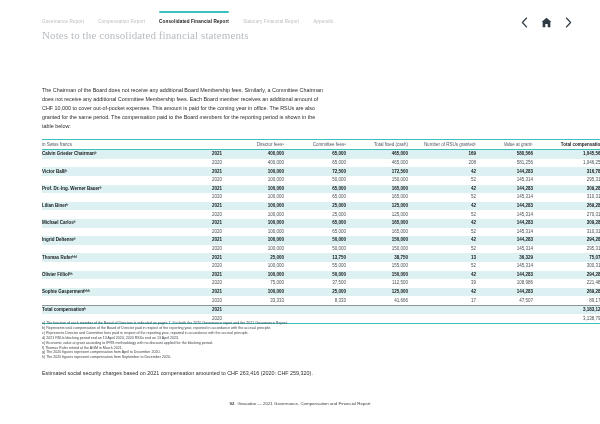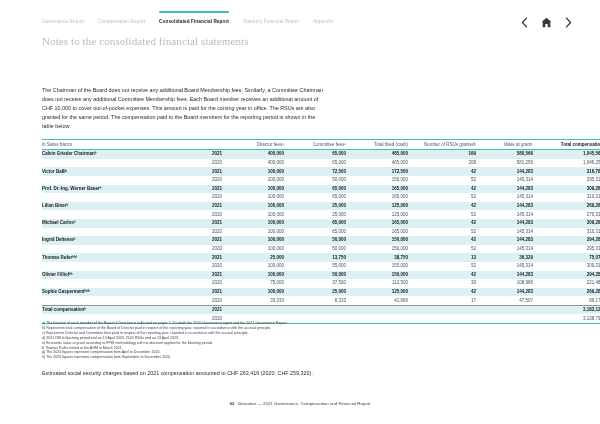--- a/index.html
+++ b/index.html
@@ -67,21 +67,21 @@
     align-items: center;
     gap: 13px;
     color: #2f3b44;
   }
   .nav-controls svg { display: block; }
 
   
   .page-title {
     position: absolute;
     left: 42px;
-    top: 35px;
+    top: 29px;
     font-family: "Liberation Serif", serif;
     font-size: 11px;
     color: #b7bcc0;
     letter-spacing: 0.1px;
     white-space: nowrap;
   }
 
   
   .intro {
     position: absolute;

